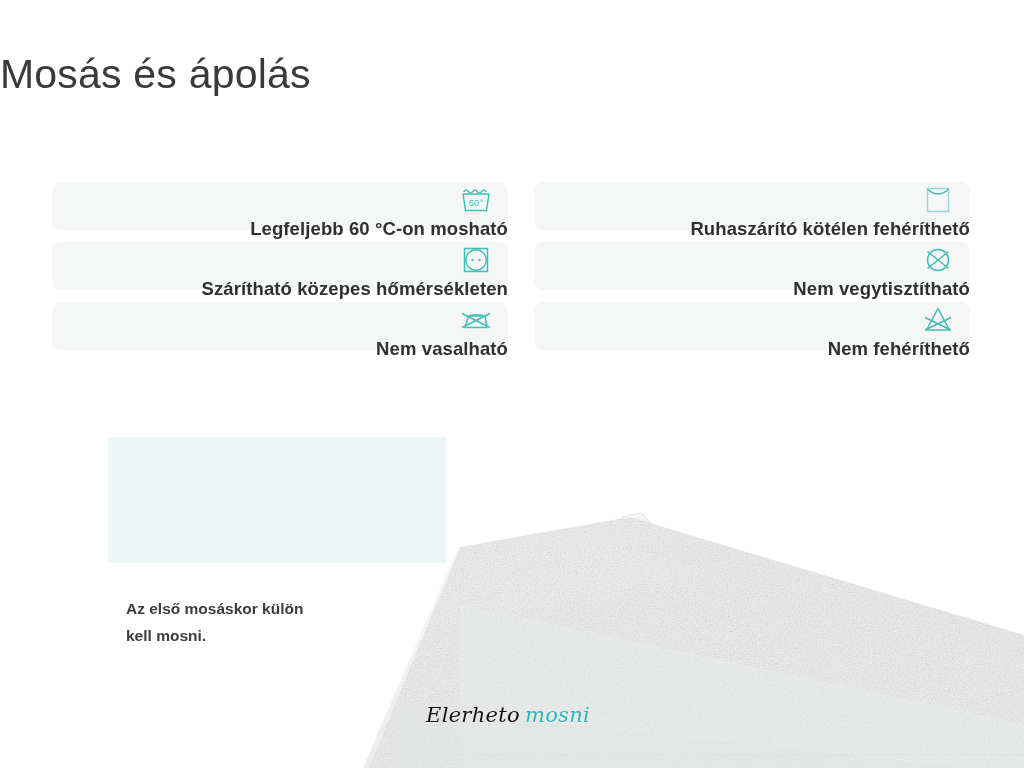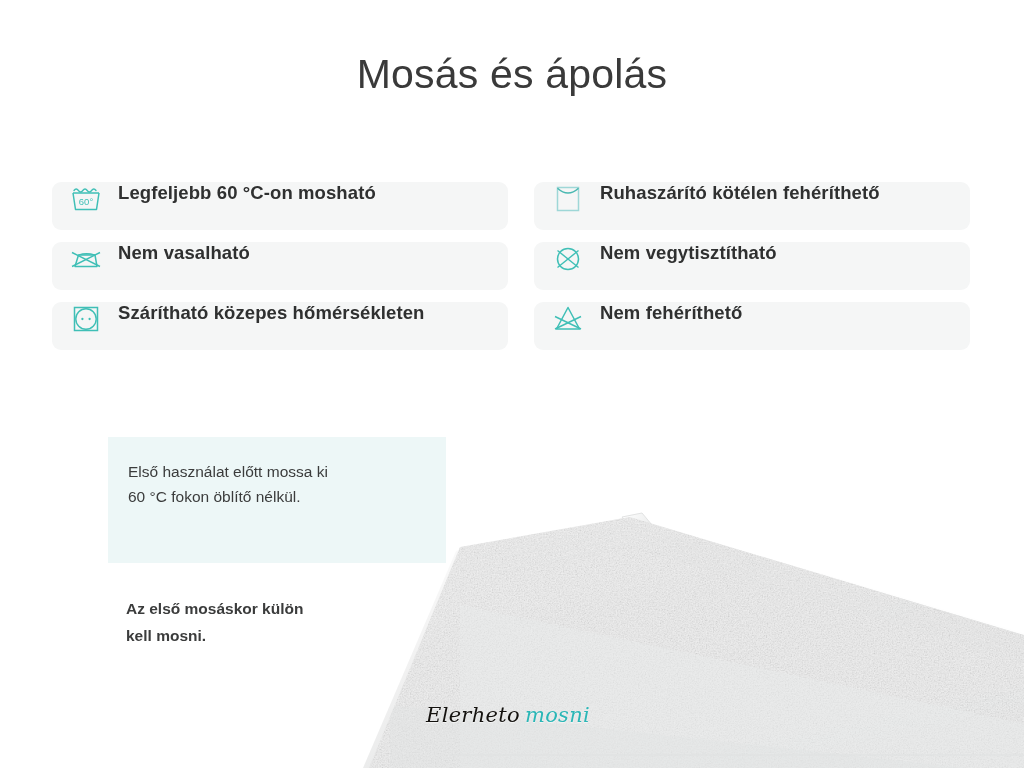--- a/index.html
+++ b/index.html
@@ -8,42 +8,42 @@
     background:#ffffff;
     font-family:"Liberation Sans", sans-serif;
     overflow:hidden;
     position:relative;
   }
   #slide{position:relative;width:1024px;height:768px;background:#fff;overflow:hidden;}
 
   
   #page-title{
     position:absolute;left:0;top:50px;width:1024px;
-    text-align:center;
     font-size:41px;
     font-weight:400;
     color:#3a3a3a;
     letter-spacing:0.2px;
     line-height:1.2;
   }
 
   
   .care-col{position:absolute;top:182px;}
   #care-col-left{left:52px;width:456px;}
   #care-col-right{left:534px;width:436px;}
 
   .care-row{
     height:48px;
     background:#f5f6f6;
     border-radius:9px;
     display:flex;
-    align-items:flex-start;
+    align-items:flex-end;
     margin-bottom:12px;
     padding-left:16px;
     box-sizing:border-box;
+    flex-direction:column;
   }
   .care-icon{
     width:36px;height:34px;
     flex:0 0 36px;
     display:flex;align-items:center;justify-content:center;
     margin-right:14px;
   }
   .care-icon svg{display:block;}
   .care-label{
     font-size:18.5px;
@@ -125,39 +125,39 @@
           <path d="M5 6.5 q2.2 -3 4.4 0 q2.2 3 4.4 0 q2.2 -3 4.4 0 q2.2 3 4.4 0 q2.2 -3 4.4 0" fill="none" stroke="#3fbfb6" stroke-width="1.4" stroke-linecap="round"></path>
           <text x="17" y="21" text-anchor="middle" font-family="'Liberation Sans',sans-serif" font-size="9.5" fill="#3fbfb6">60°</text>
         </svg>
       </span>
       <span class="care-label">Legfeljebb 60 °C-on mosható</span>
     </div>
 
     <div class="care-row">
       <span class="care-icon">
         <svg width="34" height="30" viewBox="0 0 34 30">
+          <rect x="5.5" y="3.5" width="23" height="23" fill="none" stroke="#3fbfb6" stroke-width="1.5"></rect>
+          <circle cx="17" cy="15" r="10.2" fill="none" stroke="#3fbfb6" stroke-width="1.4"></circle>
+          <circle cx="13.4" cy="15" r="1.15" fill="#3fbfb6"></circle>
+          <circle cx="20.6" cy="15" r="1.15" fill="#3fbfb6"></circle>
+        </svg>
+      </span>
+      <span class="care-label">Szárítható közepes hőmérsékleten</span>
+    </div>
+
+    <div class="care-row">
+      <span class="care-icon">
+        <svg width="34" height="30" viewBox="0 0 34 30">
           <path d="M6 22.5 L9.5 11 L26 11 L28 22.5 Z" fill="none" stroke="#3fbfb6" stroke-width="1.5" stroke-linejoin="round"></path>
           <path d="M9.5 11 q8 -2.5 16.5 0" fill="none" stroke="#3fbfb6" stroke-width="1.3"></path>
           <path d="M3 8.5 L31 22.5" fill="none" stroke="#3fbfb6" stroke-width="1.4"></path>
           <path d="M3 22.5 L31 8.5" fill="none" stroke="#3fbfb6" stroke-width="1.4"></path>
         </svg>
       </span>
       <span class="care-label">Nem vasalható</span>
-    </div>
-
-    <div class="care-row">
-      <span class="care-icon">
-        <svg width="34" height="30" viewBox="0 0 34 30">
-          <rect x="5.5" y="3.5" width="23" height="23" fill="none" stroke="#3fbfb6" stroke-width="1.5"></rect>
-          <circle cx="17" cy="15" r="10.2" fill="none" stroke="#3fbfb6" stroke-width="1.4"></circle>
-          <circle cx="13.4" cy="15" r="1.15" fill="#3fbfb6"></circle>
-          <circle cx="20.6" cy="15" r="1.15" fill="#3fbfb6"></circle>
-        </svg>
-      </span>
-      <span class="care-label">Szárítható közepes hőmérsékleten</span>
     </div>
 
   </div>
 
   <div class="care-col" id="care-col-right">
 
     <div class="care-row">
       <span class="care-icon">
         <svg width="34" height="30" viewBox="0 0 34 30">
           <rect x="6.5" y="3.5" width="21" height="23" fill="none" stroke="#9ed7d7" stroke-width="1.5"></rect>
@@ -250,24 +250,20 @@
 
         <path d="M130 150 L700 270 L700 320 L130 320 Z" fill="#e9eaea" opacity="0.45"></path>
         <path d="M60 250 L700 320 L60 320 Z" fill="#e2e3e3" opacity="0.4"></path>
 
         <path d="M120 300 L700 300" stroke="#e0e1e1" stroke-width="2" fill="none" opacity="0.5"></path>
       </g>
     </svg>
   </div>
 
   <div id="tip-box">
-    <div id="tip-text">
-      <span>Első használat előtt mossa ki</span><br>
-      <span>60 °C fokon öblítő nélkül.</span>
-    </div>
   </div>
 
   <div id="note-text">
     <span>Az első mosáskor külön</span><br>
     <span>kell mosni.</span>
   </div>
 
   <div id="brand-logo">
     <span class="brand-word-1">Elerheto</span><span class="brand-word-2">mosni</span>
   </div>

